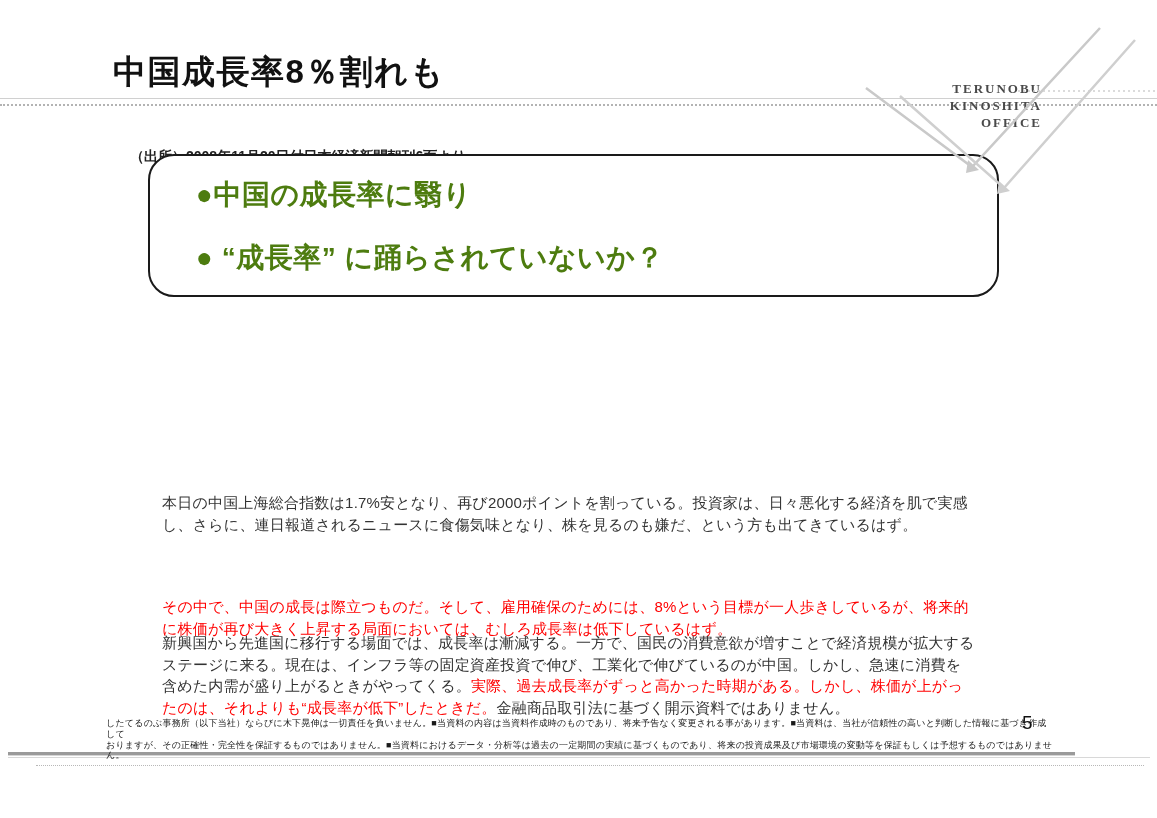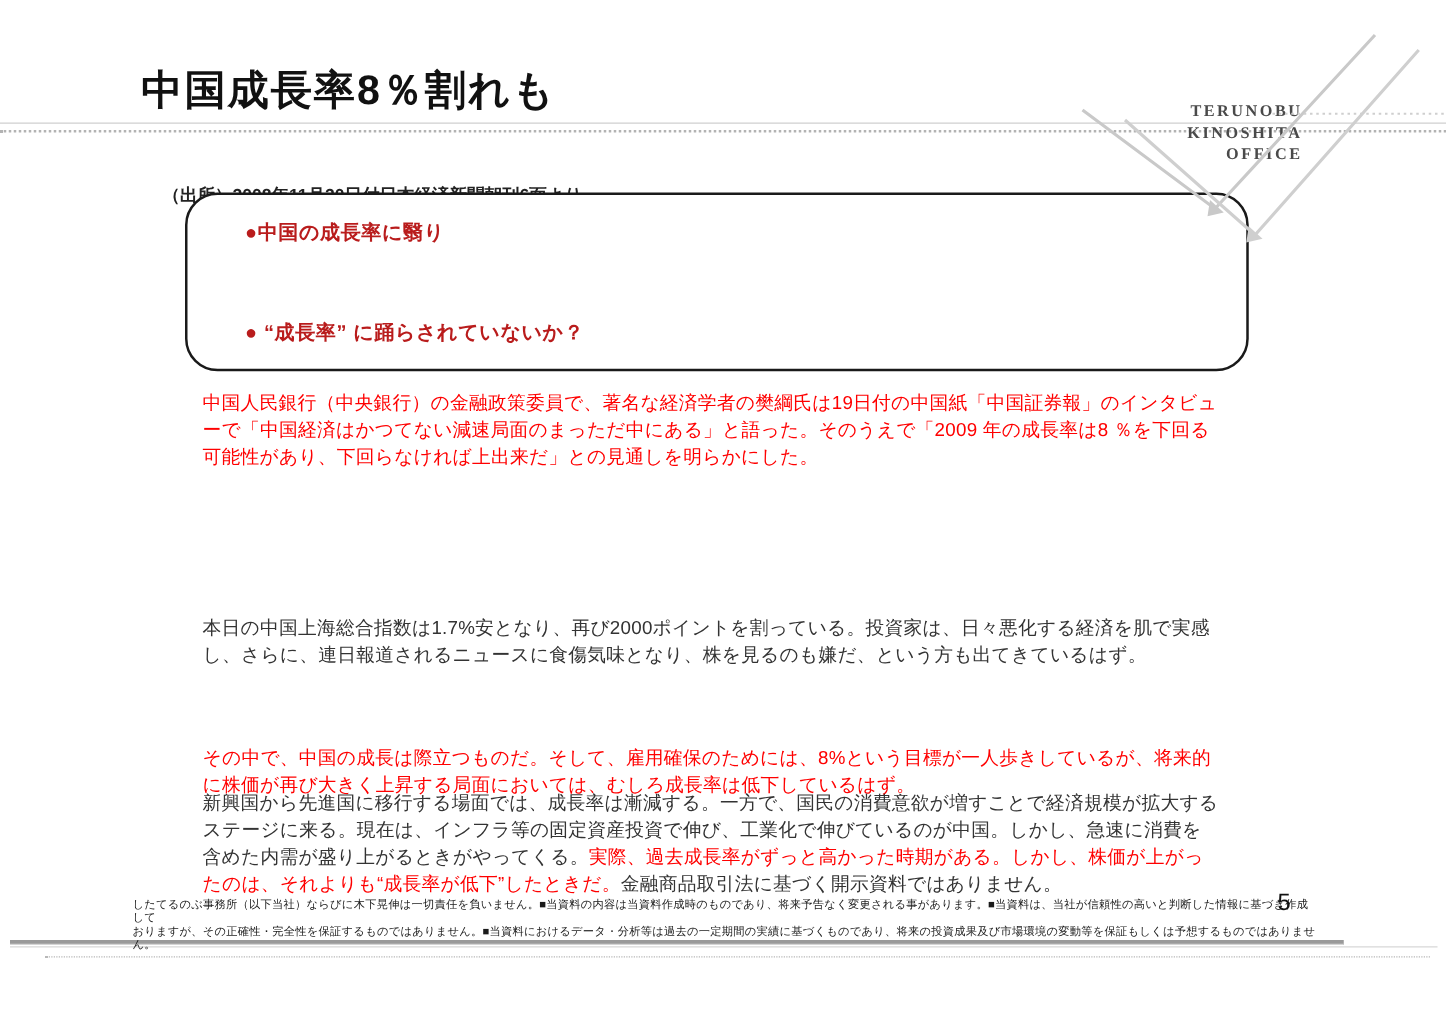--- a/index.html
+++ b/index.html
@@ -45,21 +45,21 @@
   
   .summary-box{
     position:absolute;left:148px;top:154px;width:851px;height:143px;
     box-sizing:border-box;
     border:2px solid #1a1a1a;border-radius:26px;
     background:#ffffff;z-index:2;
     display:flex;flex-direction:column;justify-content:space-between;
     padding:20px 20px 18px 46px;
   }
   .summary-bullet{
-    font-size:16px;font-weight:bold;color:#b91c1c;
+    font-size:28px;font-weight:bold;color:#4d7c0f;
     white-space:nowrap;letter-spacing:0.5px;
   }
   
   .para{
     position:absolute;left:162px;width:814px;
     font-size:15px;line-height:21.5px;letter-spacing:0.2px;
     text-align:left;margin:0;z-index:1;
   }
   .para.black{color:#333;}
   .para.red, .seg-red{color:var(--accent-red,#ff0000);}
@@ -114,21 +114,20 @@
     <div>TERUNOBU</div>
     <div>KINOSHITA</div>
     <div>OFFICE</div>
   </div>
 
   <div class="summary-box">
     <div class="summary-bullet">●中国の成長率に翳り</div>
     <div class="summary-bullet">● “成長率” に踊らされていないか？</div>
   </div>
 
-  <p id="para-1" class="para red">中国人民銀行（中央銀行）の金融政策委員で、著名な経済学者の樊綱氏は19日付の中国紙「中国証券報」のインタビューで「中国経済はかつてない減速局面のまっただ中にある」と語った。そのうえで「2009 年の成長率は8 ％を下回る可能性があり、下回らなければ上出来だ」との見通しを明らかにした。</p>
   <p id="para-3" class="para black">本日の中国上海総合指数は1.7%安となり、再び2000ポイントを割っている。投資家は、日々悪化する経済を肌で実感し、さらに、連日報道されるニュースに食傷気味となり、株を見るのも嫌だ、という方も出てきているはず。</p>
   <p id="para-4" class="para red">その中で、中国の成長は際立つものだ。そして、雇用確保のためには、8%という目標が一人歩きしているが、将来的に株価が再び大きく上昇する局面においては、むしろ成長率は低下しているはず。</p>
   <p id="para-5" class="para"><span class="seg-black">新興国から先進国に移行する場面では、成長率は漸減する。一方で、国民の消費意欲が増すことで経済規模が拡大するステージに来る。現在は、インフラ等の固定資産投資で伸び、工業化で伸びているのが中国。しかし、急速に消費を含めた内需が盛り上がるときがやってくる。</span><span class="seg-red">実際、過去成長率がずっと高かった時期がある。しかし、株価が上がったのは、それよりも“成長率が低下”したときだ。</span><span class="seg-black">金融商品取引法に基づく開示資料ではありません。</span></p>
 
   <div class="footer-disclaimer">
     <div>したてるのぶ事務所（以下当社）ならびに木下晃伸は一切責任を負いません。■当資料の内容は当資料作成時のものであり、将来予告なく変更される事があります。■当資料は、当社が信頼性の高いと判断した情報に基づき作成して</div>
     <div>おりますが、その正確性・完全性を保証するものではありません。■当資料におけるデータ・分析等は過去の一定期間の実績に基づくものであり、将来の投資成果及び市場環境の変動等を保証もしくは予想するものではありません。</div>
   </div>
   <div class="page-number">5</div>
 

